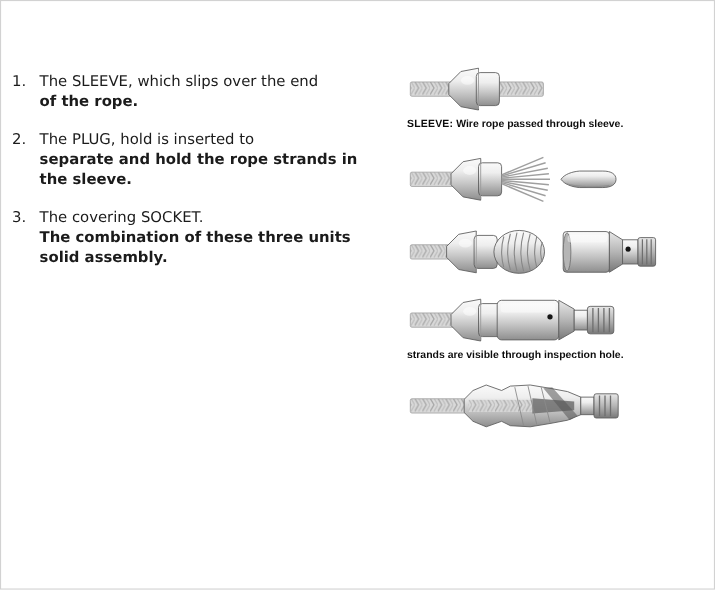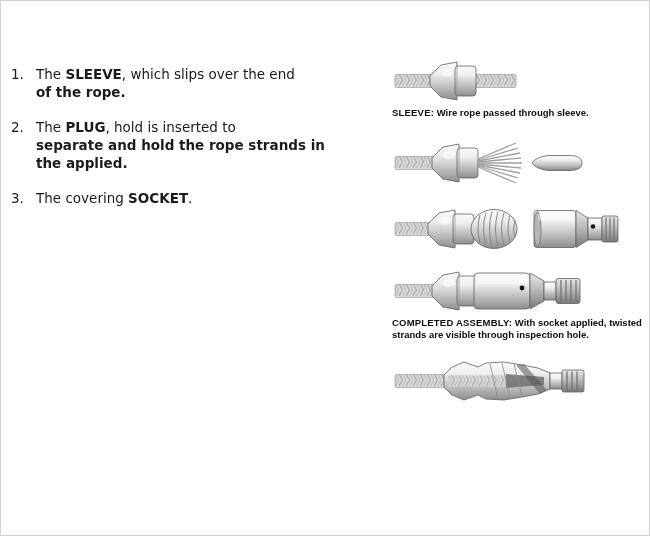--- a/index.html
+++ b/index.html
@@ -14,25 +14,25 @@
   }
 
   
   .left-col {
     position:absolute; left:10px; top:64px; width:335px;
     color:#1b1b1b; font-size:13.5px; line-height:18px;
   }
   .item { display:flex; margin-bottom:17px; }
   .item-num { flex:0 0 25px; }
   .item-body { flex:1; }
-  .item-body b { font-weight:bold; }
+  .item-body b { font-weight:normal; }
   .ln { display:block;font-weight:bold; }
 
   
-  .right-col { position:absolute; left:391px; top:58px; width:252px; }
+  .right-col { position:absolute; left:369px; top:58px; width:252px; }
   figure { margin:0; padding:0; }
   .fig-illus { height:44px; }
   figcaption {
     margin-top:4px;
     font-family:"Liberation Sans", sans-serif;
     font-weight:bold; font-size:9.5px; line-height:12px;
     color:#0d0d0d;
   }
   .cap-l1 { display:block; white-space:nowrap; }
   .cap-label { letter-spacing:0.2px; }
@@ -75,26 +75,26 @@
 
 <div class="left-col">
 
   <div class="item">
     <span class="item-num">1.</span>
     <span class="item-body"><span>The </span><b>SLEEVE</b><span>, which slips over the end</span><span class="ln">of the rope.</span></span>
   </div>
 
   <div class="item">
     <span class="item-num">2.</span>
-    <span class="item-body"><span>The </span><b>PLUG</b><span>, hold is inserted to</span><span class="ln">separate and hold the rope strands in</span><span class="ln">the applied.</span></span>
+    <span class="item-body"><span>The </span><b>PLUG</b><span>, hold is inserted to</span><span class="ln">separate and hold the rope strands in</span><span class="ln">the sleeve.</span></span>
   </div>
 
   <div class="item">
     <span class="item-num">3.</span>
-    <span class="item-body"><span>The covering </span><b>SOCKET</b><span>.</span></span>
+    <span class="item-body"><span>The covering </span><b>SOCKET</b><span>.</span><span class="ln">The combination of these three units</span><span class="ln">solid assembly.</span></span>
   </div>
 
 </div>
 
 <div class="right-col">
 
   <figure class="gap-lg">
     <div class="fig-illus">
       <svg width="128" height="44" viewBox="0 0 128 44">
         <rect x="3" y="15.5" width="121" height="13" rx="1.5" fill="url(#pRope)" stroke="#9c9c9c" stroke-width="0.7"></rect>
@@ -181,21 +181,20 @@
           <g stroke="#6e6e6e" stroke-width="1.2">
             <line x1="169" y1="11" x2="169" y2="33"></line>
             <line x1="174" y1="11" x2="174" y2="33"></line>
             <line x1="179" y1="11" x2="179" y2="33"></line>
             <line x1="184" y1="11" x2="184" y2="33"></line>
           </g>
         </g>
       </svg>
     </div>
     <figcaption>
-      <span class="cap-l1"><span class="cap-label">COMPLETED ASSEMBLY:</span><span> With socket applied, twisted</span></span>
       <span class="cap2">strands are visible through inspection hole.</span>
     </figcaption>
   </figure>
 
   <figure>
     <div class="fig-illus">
       <svg width="196" height="44" viewBox="0 0 196 44">
         <rect x="3" y="15.5" width="56" height="13" rx="1.5" fill="url(#pRope)" stroke="#9c9c9c" stroke-width="0.7"></rect>
         <g transform="translate(52,0)">
           <path d="M0,16 L8,8 L20,3 L34,8 L42,4 L60,3 L78,6 L94,9 L106,14 L106,30 L94,35 L78,38 L60,41 L42,40 L34,36 L20,41 L8,36 L0,28 Z" fill="url(#gMetal)" stroke="#5f5f5f" stroke-width="0.8" stroke-linejoin="round"></path>

